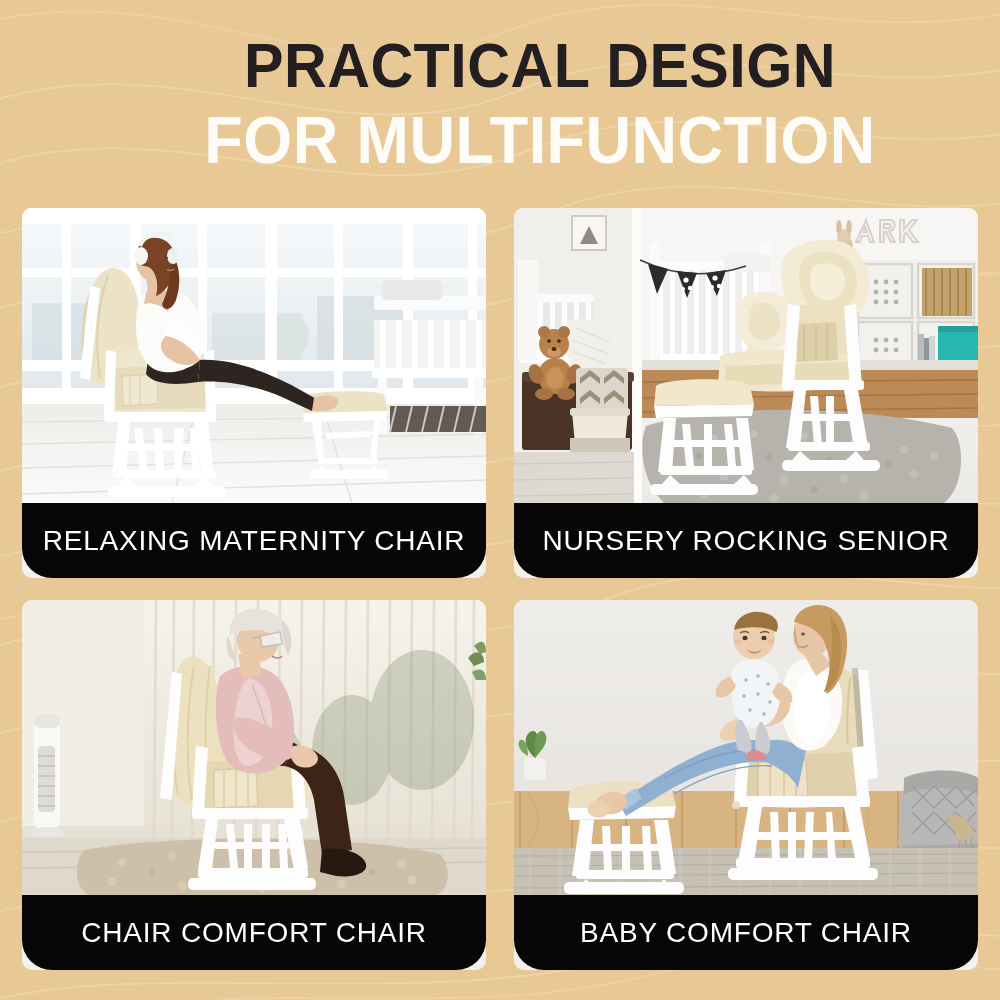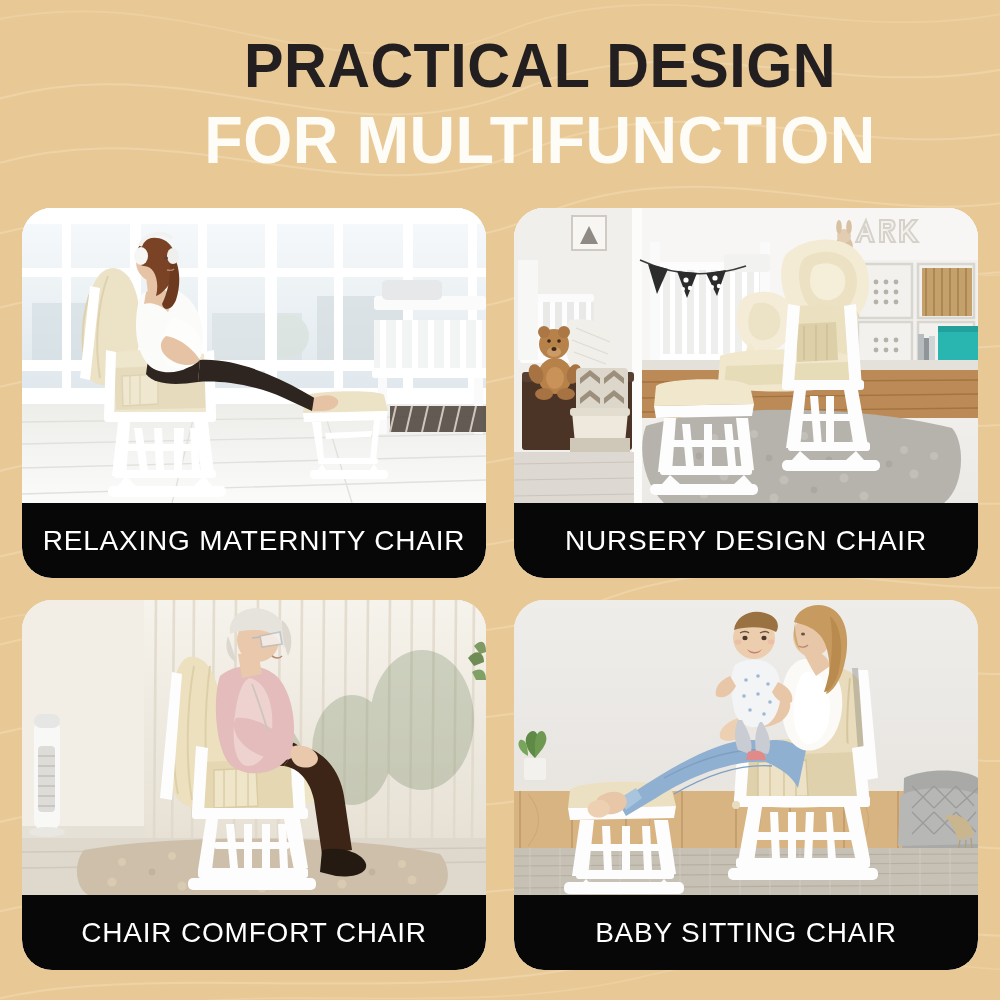--- a/index.html
+++ b/index.html
@@ -73,21 +73,21 @@
     height: 770px;
     display: grid;
     grid-template-columns: 464px 464px;
     grid-template-rows: 370px 370px;
     column-gap: 28px;
     row-gap: 22px;
   }
 
   .card {
     position: relative;
-    border-radius: 30px;
+    border-radius: 10px;
     overflow: hidden;
     background: #f3f1ec;
   }
   .card-photo {
     position: absolute;
     left: 0;
     top: 0;
     width: 100%;
     height: 295px;
     overflow: hidden;
@@ -582,21 +582,21 @@
                 <rect x="156" y="232" width="72" height="7" rx="3"></rect>
                 <rect x="136" y="276" width="108" height="11" rx="5"></rect>
                 <path d="M156,267 L148,276 L166,276 Z"></path>
                 <path d="M230,267 L238,276 L220,276 Z"></path>
               </g>
             </g>
           </svg>
         </div>
       </div>
       <div class="card-caption">
-        <span class="card-caption-text">NURSERY DESIGN CHAIR</span>
+        <span class="card-caption-text">NURSERY ROCKING SENIOR</span>
       </div>
     </div>
 
     <div class="card">
       <div class="card-photo">
         <div class="scene">
           <svg viewBox="0 0 464 295" preserveAspectRatio="xMidYMid slice">
             <defs>
               <linearGradient id="c3cur" x1="0" y1="0" x2="0" y2="1">
                 <stop offset="0" stop-color="#f6f3ec"></stop>
@@ -965,18 +965,18 @@
               <path d="M226,33 C229,31 233,31 235,33" stroke="#6d563f" stroke-width="1.3" fill="none"></path>
               <path d="M246,33 C249,31 253,31 255,33" stroke="#6d563f" stroke-width="1.3" fill="none"></path>
               <path d="M233,49 C238,53 244,53 248,49 C245,55 236,55 233,49 Z" fill="#c97f79"></path>
               <ellipse cx="224" cy="42" rx="3.4" ry="2.4" fill="#eab5a0" opacity="0.6"></ellipse>
               <ellipse cx="257" cy="42" rx="3.4" ry="2.4" fill="#eab5a0" opacity="0.6"></ellipse>
             </g>
           </svg>
         </div>
       </div>
       <div class="card-caption">
-        <span class="card-caption-text">BABY SITTING CHAIR</span>
+        <span class="card-caption-text">BABY COMFORT CHAIR</span>
       </div>
     </div>
 
   </div>
 </div>
 
 </body></html>

